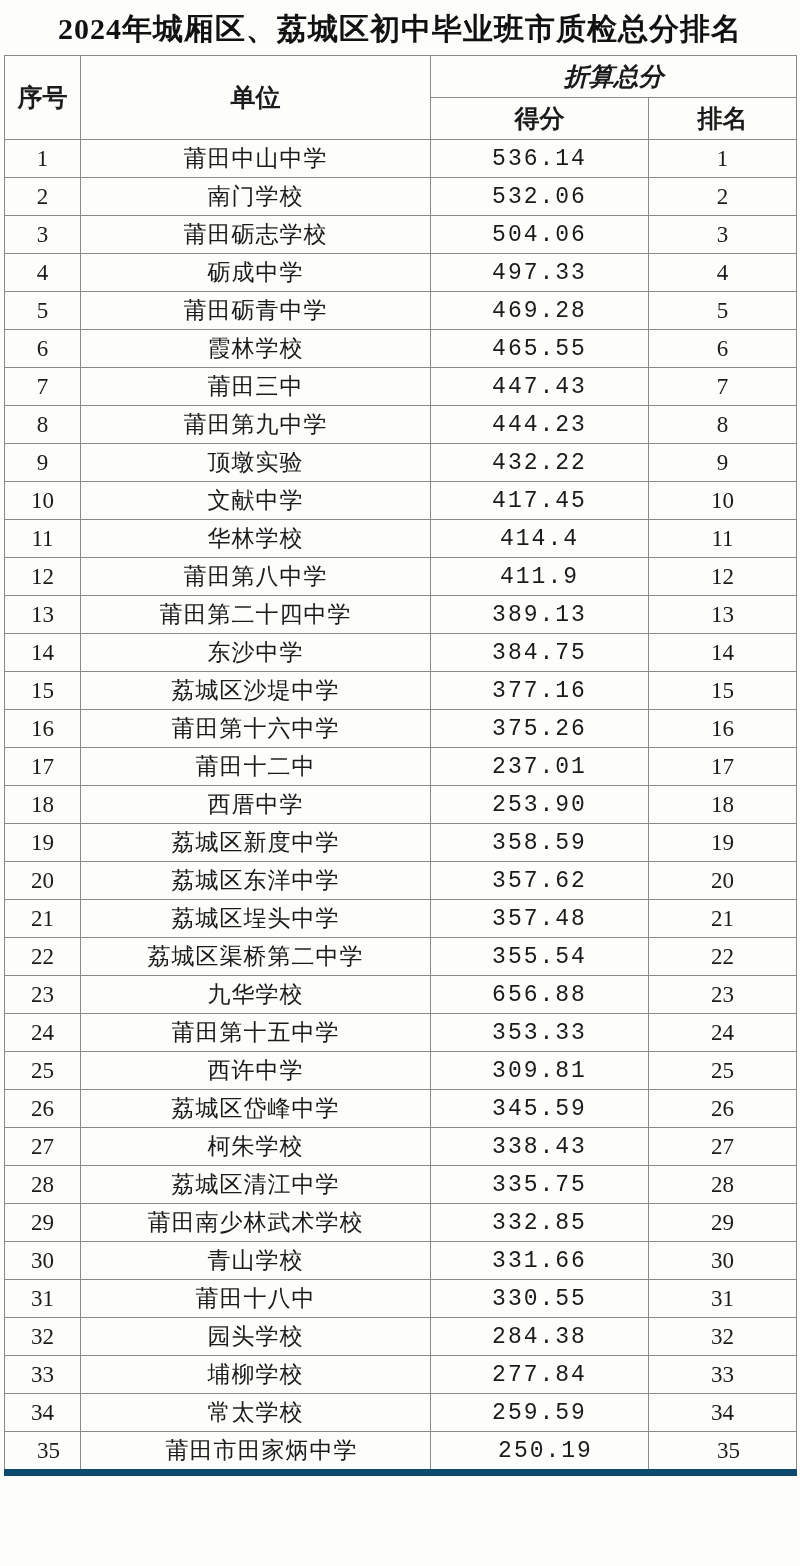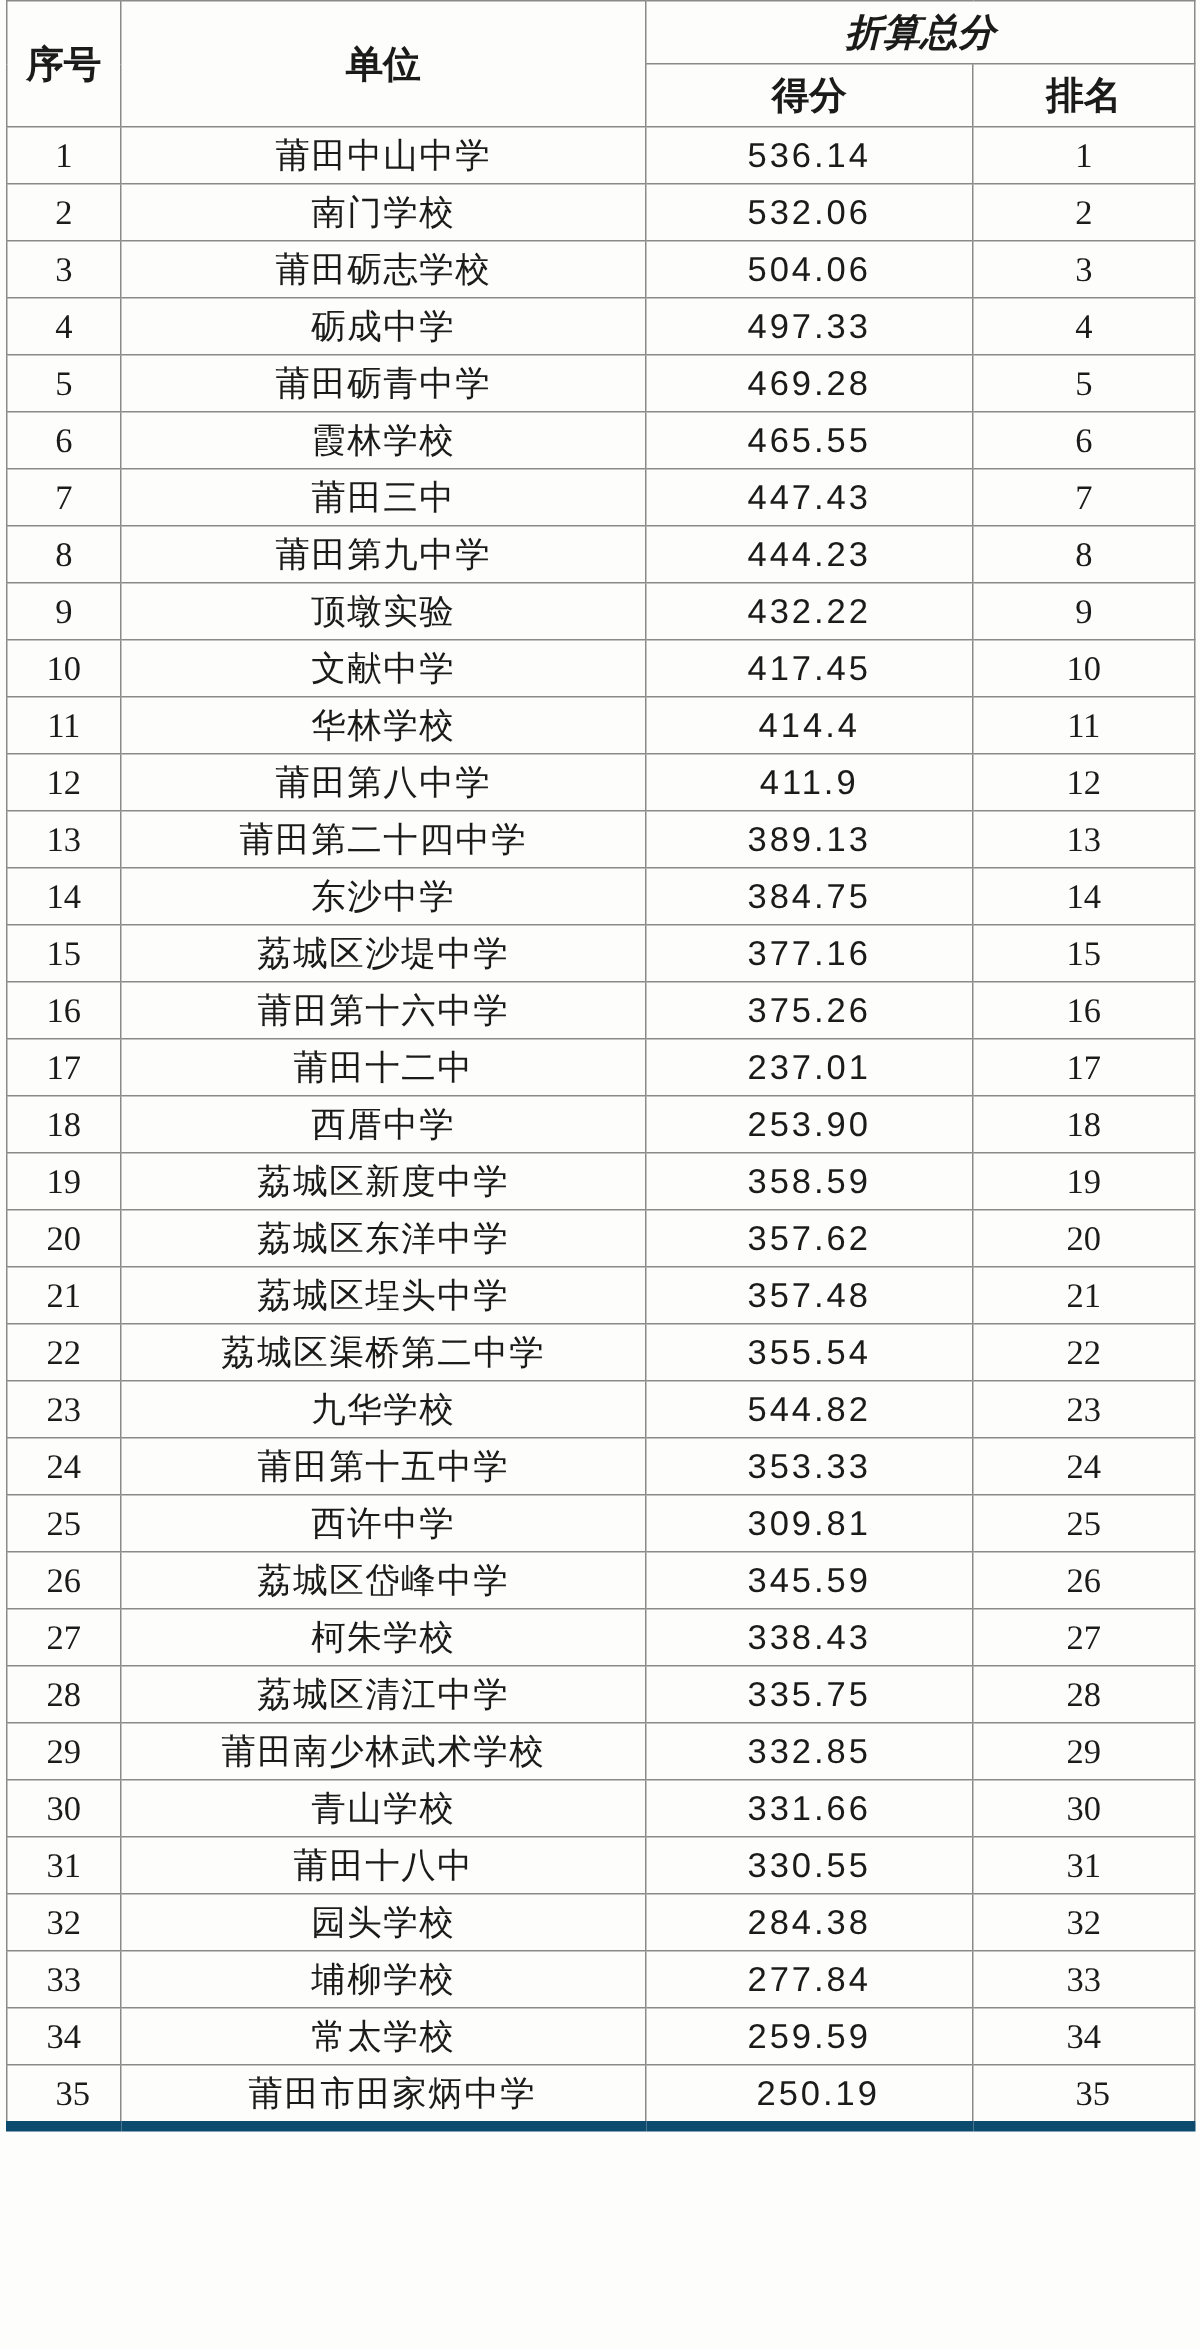--- a/index.html
+++ b/index.html
@@ -58,21 +58,21 @@
   td.seq {
     font-size: 22px;
     padding: 3px 0;
   }
   td.unit {
     font-size: 25px;
     padding: 3px 0;
     letter-spacing: 1px;
   }
   td.score {
-    font-family: Liberation Sans, sans-serif;
+    font-family: Liberation Mono, monospace;
     font-size: 24px;
     letter-spacing: 2px;
     padding: 3px 0;
   }
   td.rk {
     font-size: 23px;
     padding: 3px 0;
   }
   .group-head {
     font-size: 26px;
@@ -85,20 +85,21 @@
   tr.last-row td {
     border-bottom: 7px solid #0c4a6e;
     padding-left: 12px;
   }
 </style>
 </head>
 <body>
 
 <div class="sheet">
 
+  <div class="title">2024年城厢区、荔城区初中毕业班市质检总分排名</div>
 
   <table class="rank">
     <colgroup>
       <col class="c-seq">
       <col class="c-unit">
       <col class="c-score">
       <col class="c-rank">
     </colgroup>
     <thead>
       <tr>
@@ -240,21 +241,21 @@
         </tr>
         <tr>
           <td class="seq">22</td>
           <td class="unit">荔城区渠桥第二中学</td>
           <td class="score">355.54</td>
           <td class="rk">22</td>
         </tr>
         <tr>
           <td class="seq">23</td>
           <td class="unit">九华学校</td>
-          <td class="score">544.82</td>
+          <td class="score">656.88</td>
           <td class="rk">23</td>
         </tr>
         <tr>
           <td class="seq">24</td>
           <td class="unit">莆田第十五中学</td>
           <td class="score">353.33</td>
           <td class="rk">24</td>
         </tr>
         <tr>
           <td class="seq">25</td>

